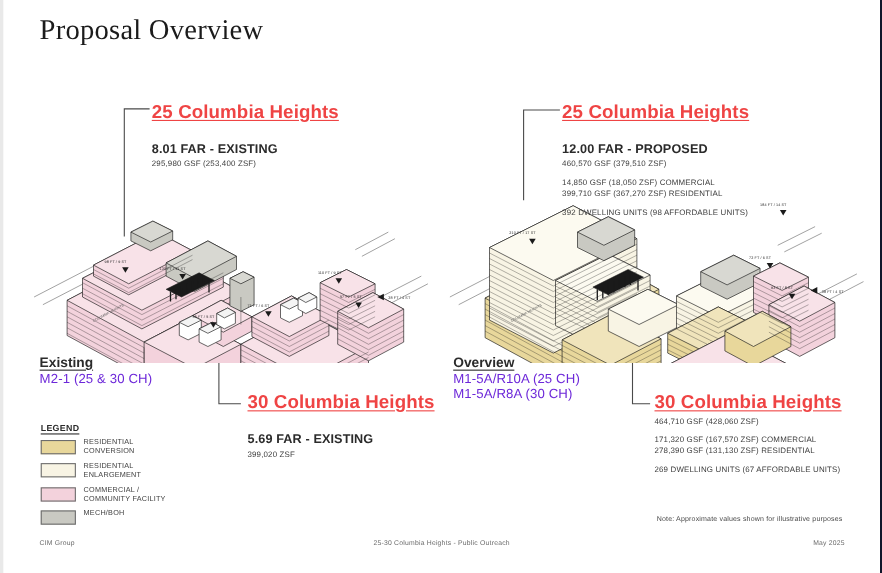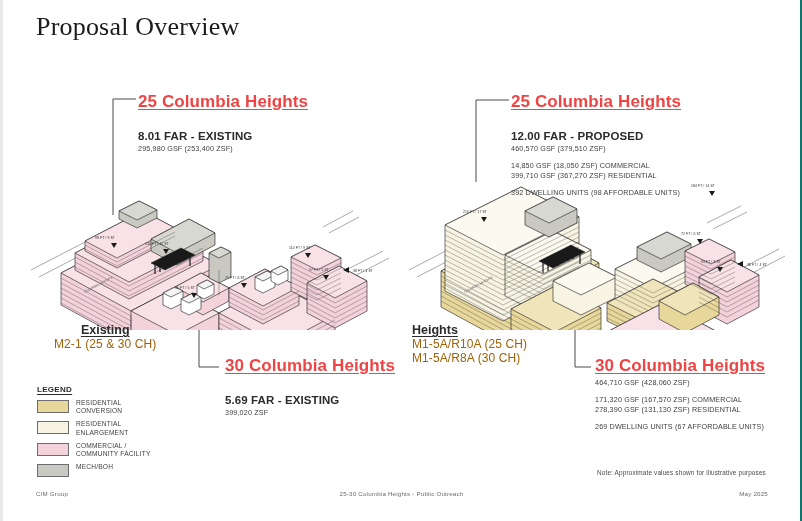--- a/index.html
+++ b/index.html
@@ -8,21 +8,21 @@
     background:#ffffff;
     font-family:"Liberation Sans", sans-serif;
     color:#231f20;
     overflow:hidden;
     position:relative;
   }
   .page{
     position:absolute;inset:0;
     background:#ffffff;
     border-left:3px solid #e9e9e9;
-    border-right:2px solid #0f766e;
+    border-right:2px solid #0f172a;
     box-sizing:border-box;
   }
   
   .title{
     position:absolute;left:33px;top:12px;
     font-family:"Liberation Serif", serif;
     font-size:26px;line-height:30px;
     letter-spacing:.2px;
     color:#1b1b1b;
     white-space:nowrap;
@@ -52,21 +52,21 @@
   }
   
   .zoning{position:absolute;}
   .z-head{
     font-size:12.5px;font-weight:bold;
     text-decoration:underline;text-underline-offset:2px;
     color:#2b2b2b;white-space:nowrap;
   }
   .z-line{
     font-size:12px;letter-spacing:.1px;
-    color:#a16207;white-space:nowrap;line-height:14px;
+    color:#6d28d9;white-space:nowrap;line-height:14px;
   }
   
   .legend{position:absolute;left:34px;top:385px;}
   .legend-title{
     font-size:8px;font-weight:bold;
     text-decoration:underline;text-underline-offset:2px;
     letter-spacing:.3px;color:#2b2b2b;
   }
   .legend-row{
     display:flex;align-items:flex-start;
@@ -507,27 +507,27 @@
   <div class="callout" style="left:592px;top:356px;">
     <div class="co-title">30 Columbia Heights</div>
     <div class="co-sub">464,710 GSF (428,060 ZSF)</div>
     <div class="co-gap"></div>
     <div class="co-line">171,320 GSF (167,570 ZSF) COMMERCIAL</div>
     <div class="co-line">278,390 GSF (131,130 ZSF) RESIDENTIAL</div>
     <div class="co-gap"></div>
     <div class="co-line">269 DWELLING UNITS (67 AFFORDABLE UNITS)</div>
   </div>
 
-  <div class="zoning" style="left:51px;top:323px;text-align:center;">
+  <div class="zoning" style="left:33px;top:323px;">
     <div class="z-head">Existing</div>
     <div class="z-line">M2-1 (25 &amp; 30 CH)</div>
   </div>
 
   <div class="zoning" style="left:409px;top:323px;">
-    <div class="z-head">Heights</div>
+    <div class="z-head">Overview</div>
     <div class="z-line">M1-5A/R10A (25 CH)</div>
     <div class="z-line">M1-5A/R8A (30 CH)</div>
   </div>
 
   <div class="legend">
     <div class="legend-title">LEGEND</div>
 
     <div class="legend-row">
       <div class="swatch" style="background:#e8d79b"></div>
       <div class="legend-label">RESIDENTIAL

